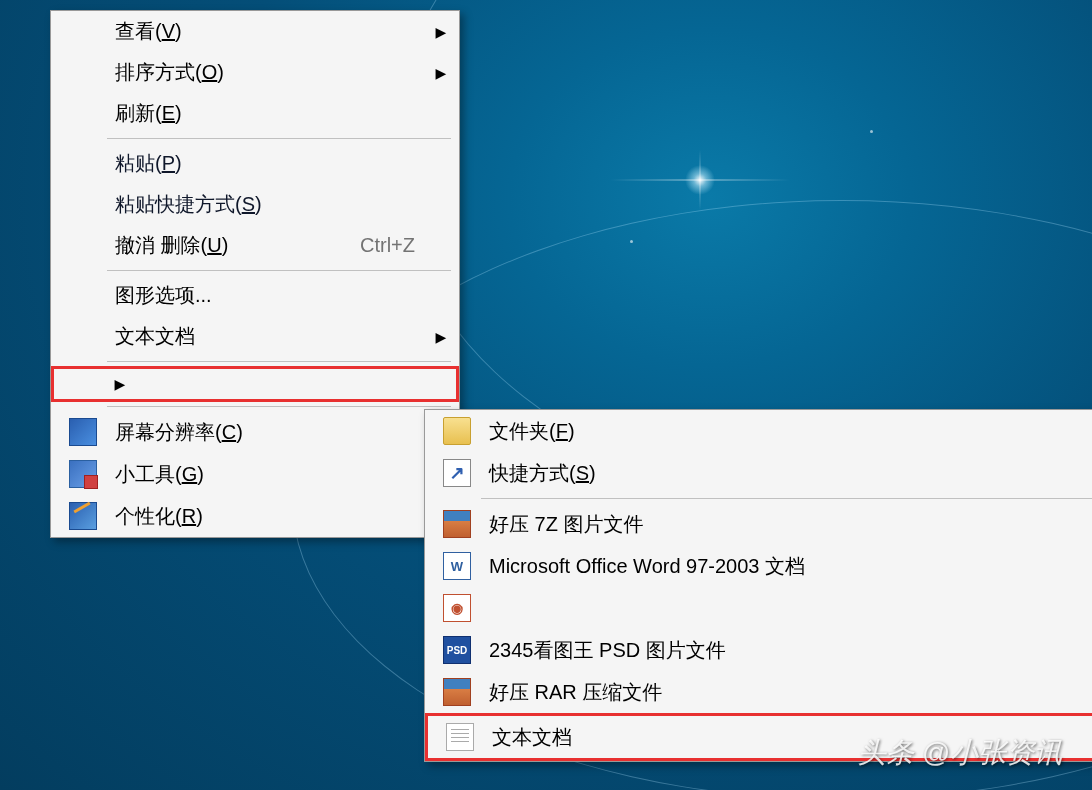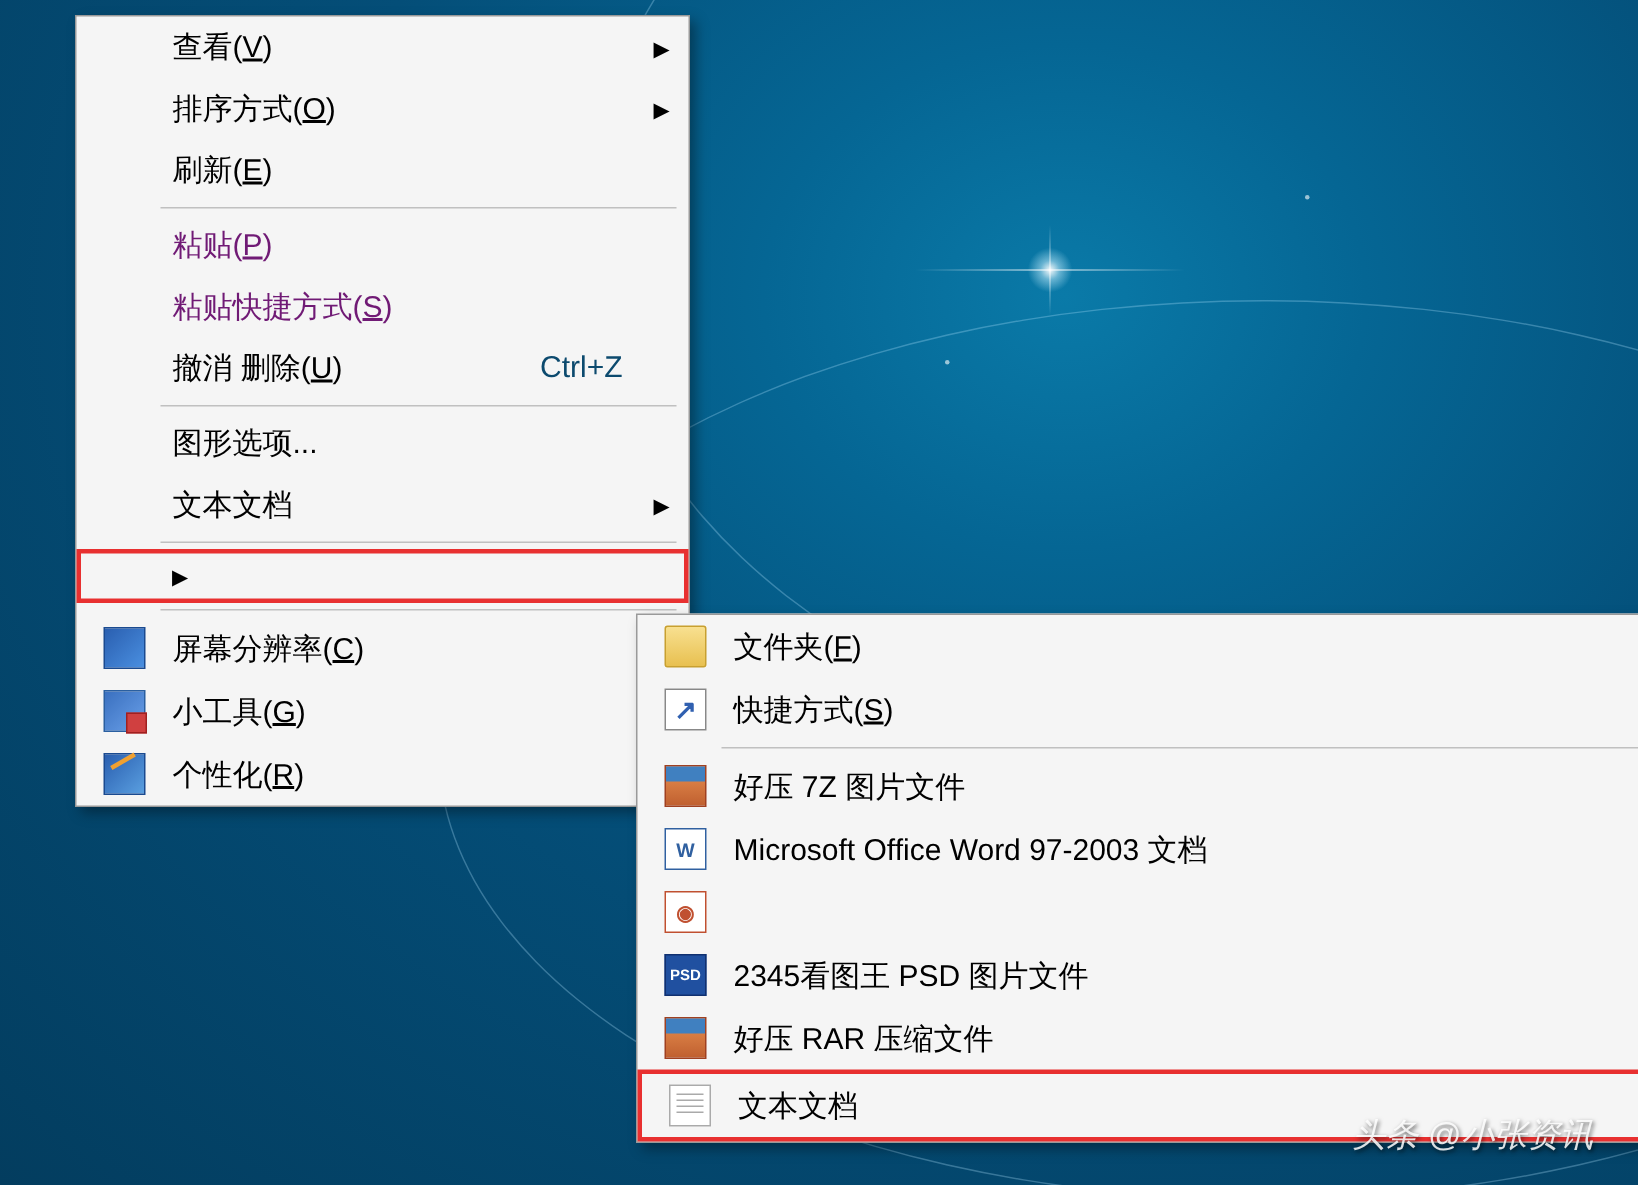--- a/index.html
+++ b/index.html
@@ -77,34 +77,34 @@
   display: flex;
   justify-content: center;
   align-items: center;
 }
 .label-col {
   flex: 1;
   padding-left: 8px;
 }
 .shortcut-col {
   padding-right: 16px;
-  color: #0c4a6e;
+  color: #737373;
 }
 .arrow-col {
   width: 20px;
   text-align: center;
   font-size: 14px;
   color: #000;
 }
 .menu-separator {
   height: 1px;
   background: #c0c0c0;
   margin: 4px 8px 4px 56px;
 }
-.disabled { color: #701a75; }
+.disabled { color: #0f172a; }
 .underline { text-decoration: underline; }
 
 .icon {
   width: 28px;
   height: 28px;
   display: inline-flex;
   align-items: center;
   justify-content: center;
   font-size: 12px;
   font-weight: bold;
@@ -123,21 +123,21 @@
 .icon-ppt { background: #fff; border: 1px solid #c05030; color: #c05030; font-size: 14px; }
 .icon-psd { background: #2050a0; border: 1px solid #103070; color: #fff; font-size: 10px; }
 .icon-txt { background: #fff; border: 1px solid #aaa; position: relative; }
 .icon-txt::before { content:''; position:absolute; top:5px; left:4px; right:4px; height:1px; background:#aaa; box-shadow: 0 4px 0 #aaa, 0 8px 0 #aaa, 0 12px 0 #aaa; }
 
 .watermark {
   position: absolute;
   bottom: 18px;
   right: 30px;
   color: rgba(255,255,255,0.85);
-  font-size: 22px;
+  font-size: 28px;
   font-style: italic;
   text-shadow: 1px 1px 3px rgba(0,0,0,0.6);
 }
 </style>
 </head>
 <body>
 
 <div class="curve curve1"></div>
 <div class="curve curve2"></div>
 <div class="flare"></div>

